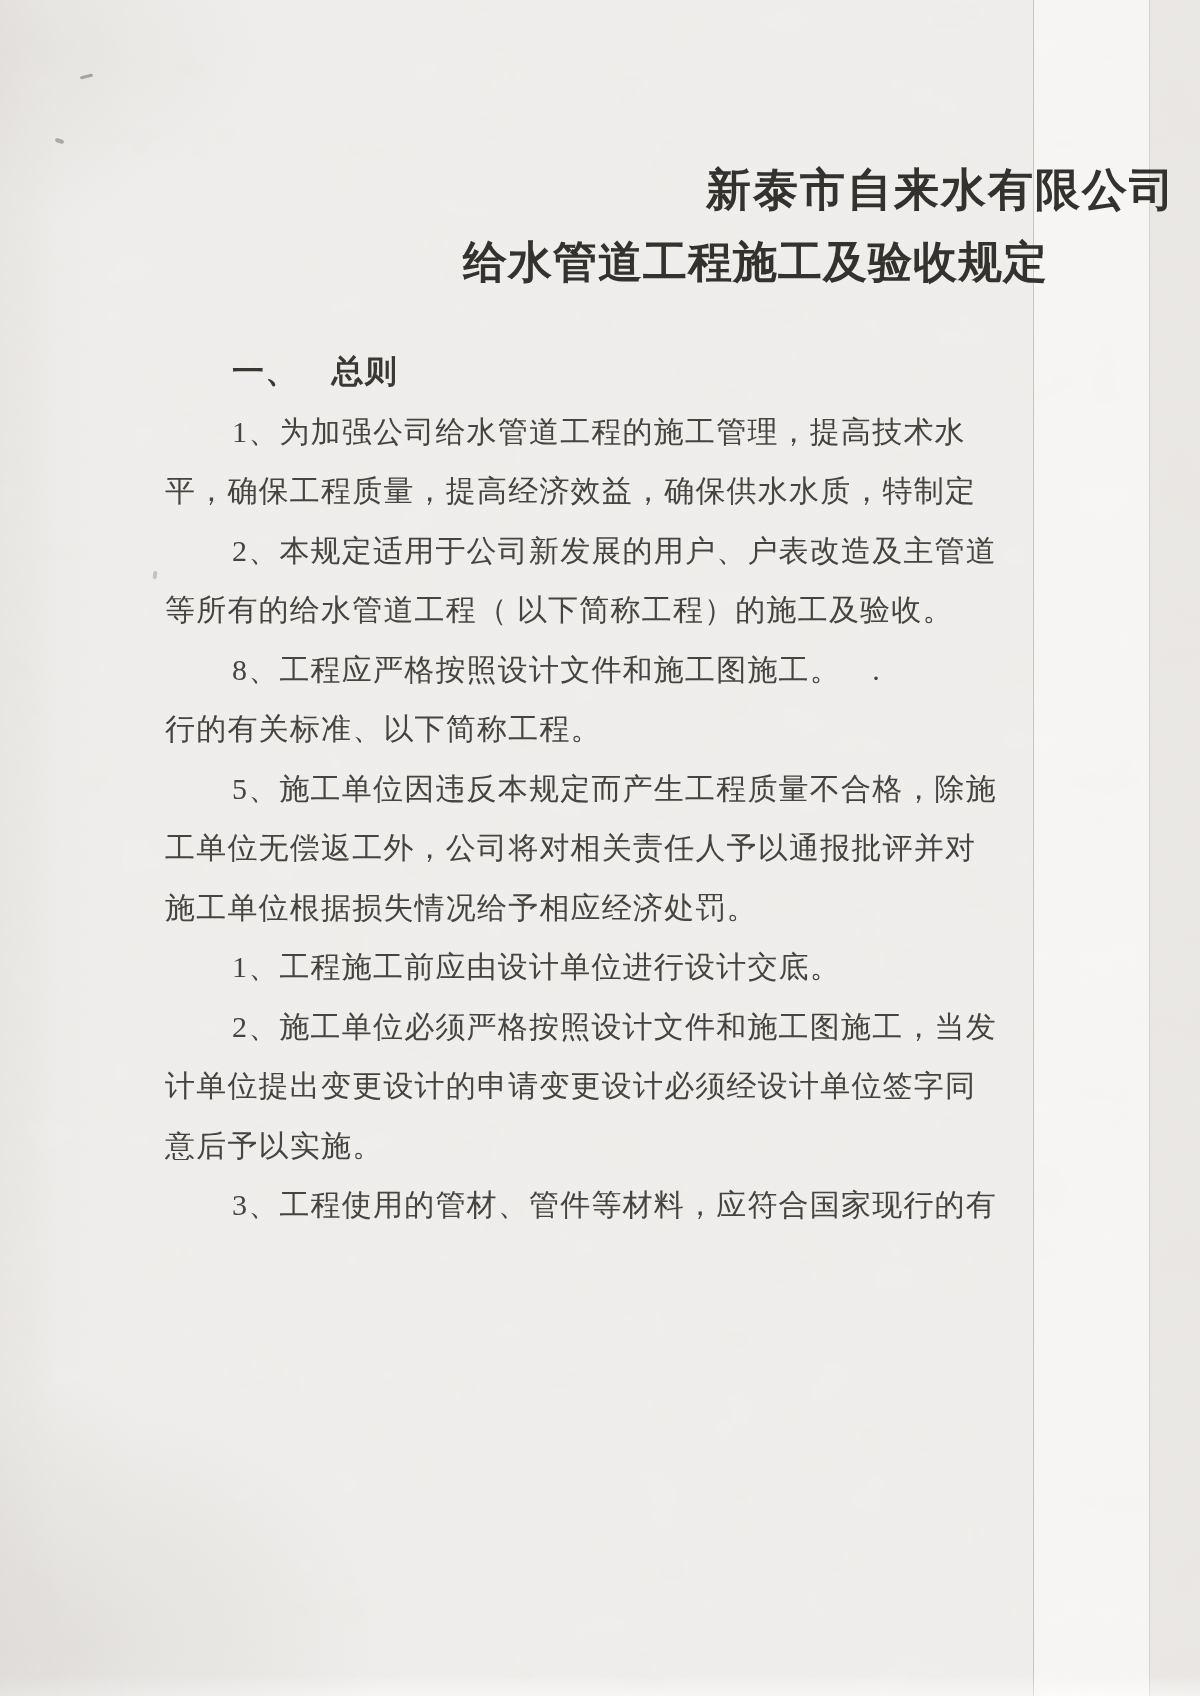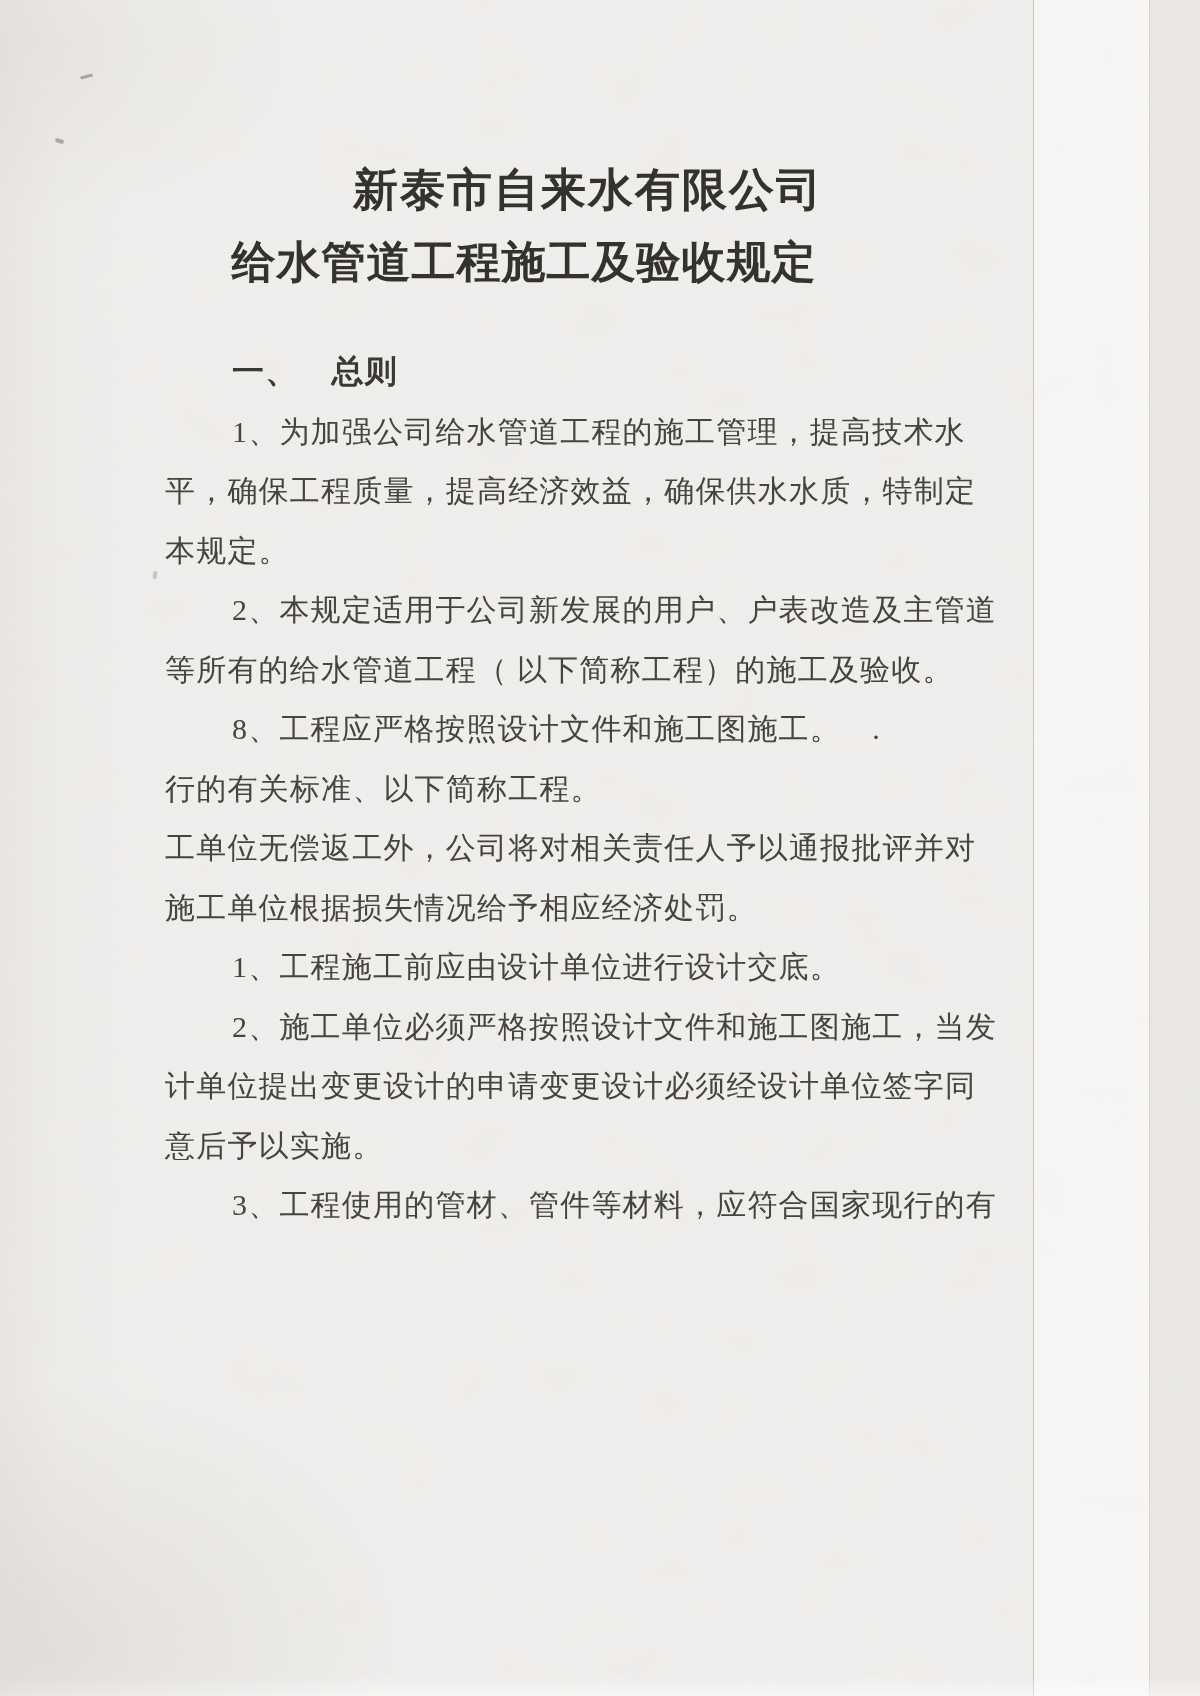--- a/index.html
+++ b/index.html
@@ -27,21 +27,21 @@
     background:rgba(255,255,255,0.45);
     border-left:1px solid rgba(165,158,150,0.55);
     border-right:1px solid rgba(165,158,150,0.38);
   }
   .edge-right{
     position:absolute;top:0;bottom:0;left:1149px;right:0;
     background:rgba(198,192,184,0.12);
   }
   
   .title{
-    position:absolute;left:0;text-align:center;
+    position:absolute;left:0;text-align:right;
     font-family:Liberation Serif, serif;
     font-weight:bold;color:#34322e;white-space:nowrap;
   }
   .t1{top:160px;width:1176px;font-size:45px;letter-spacing:2px;}
   .t2{top:233px;width:1048px;font-size:44px;letter-spacing:1px;}
   
   .text-block{
     position:absolute;left:165px;top:342px;width:960px;
     color:#45443f;
   }
@@ -88,25 +88,25 @@
   <div class="speck speck2"></div>
   <div class="speck speck3"></div>
 
   <div class="title t1">新泰市自来水有限公司</div>
   <div class="title t2">给水管道工程施工及验收规定</div>
 
   <div class="text-block">
     <div class="ln heading">一、　总则</div>
     <div class="ln first">1、为加强公司给水管道工程的施工管理，提高技术水</div>
     <div class="ln">平，确保工程质量，提高经济效益，确保供水水质，特制定</div>
-    <div class="ln">本规定。</div>
     <div class="ln first">2、本规定适用于公司新发展的用户、户表改造及主管道</div>
     <div class="ln">等所有的给水管道工程（ 以下简称工程）的施工及验收。</div>
     <div class="ln first">8、工程应严格按照设计文件和施工图施工。　.</div>
     <div class="ln">行的有关标准、以下简称工程。</div>
+    <div class="ln first">5、施工单位因违反本规定而产生工程质量不合格，除施</div>
     <div class="ln">工单位无偿返工外，公司将对相关责任人予以通报批评并对</div>
     <div class="ln">施工单位根据损失情况给予相应经济处罚。</div>
     <div class="ln first">1、工程施工前应由设计单位进行设计交底。</div>
     <div class="ln first">2、施工单位必须严格按照设计文件和施工图施工，当发</div>
     <div class="ln">计单位提出变更设计的申请变更设计必须经设计单位签字同</div>
     <div class="ln">意后予以实施。</div>
     <div class="ln first">3、工程使用的管材、管件等材料，应符合国家现行的有</div>
   </div>
 
 </div>

